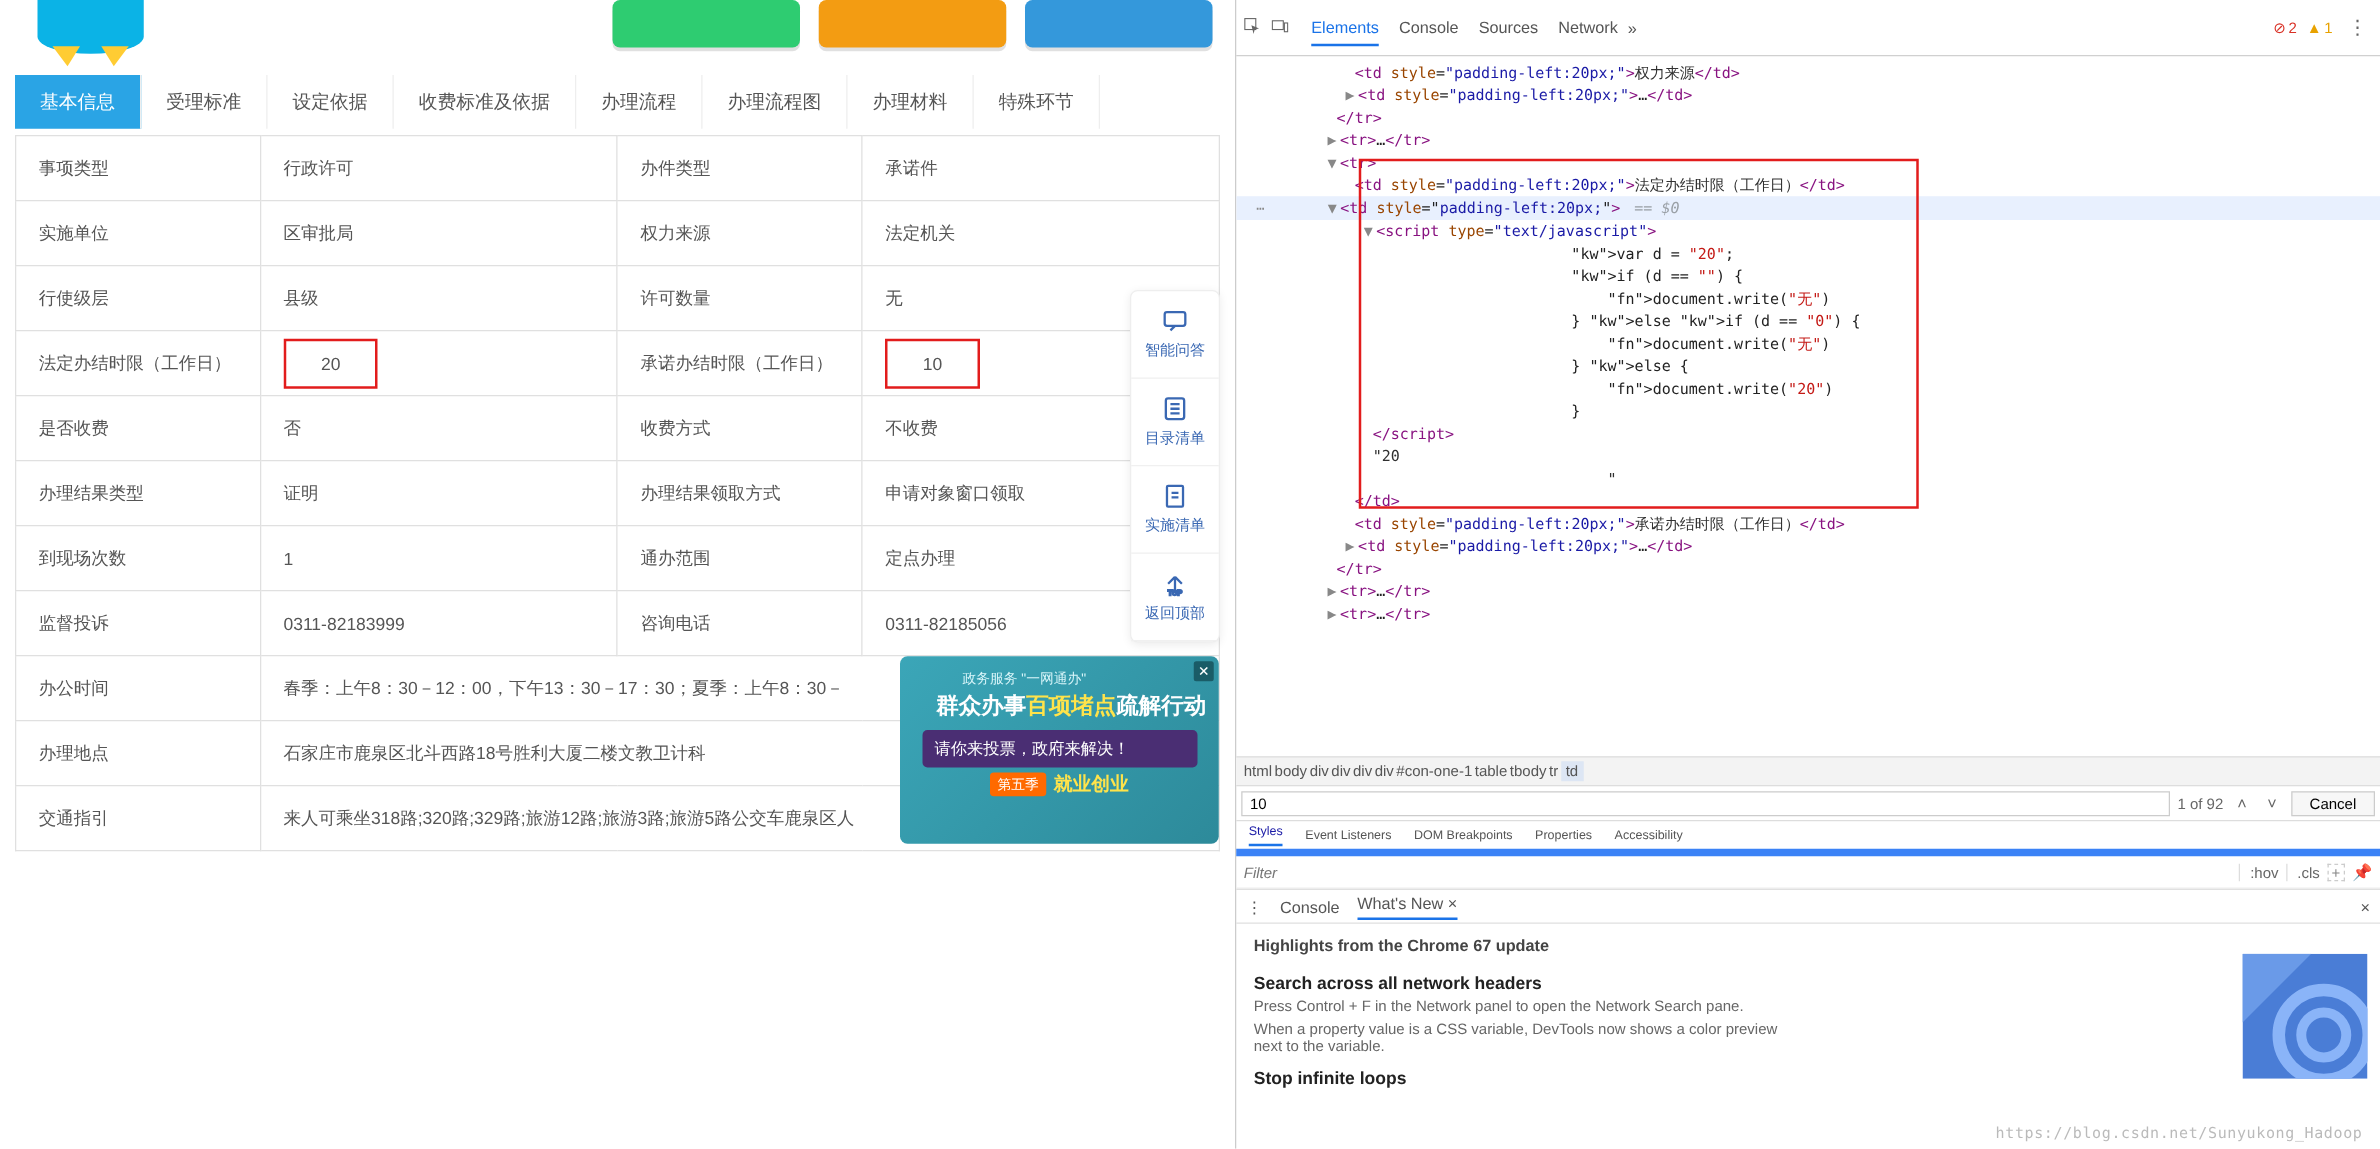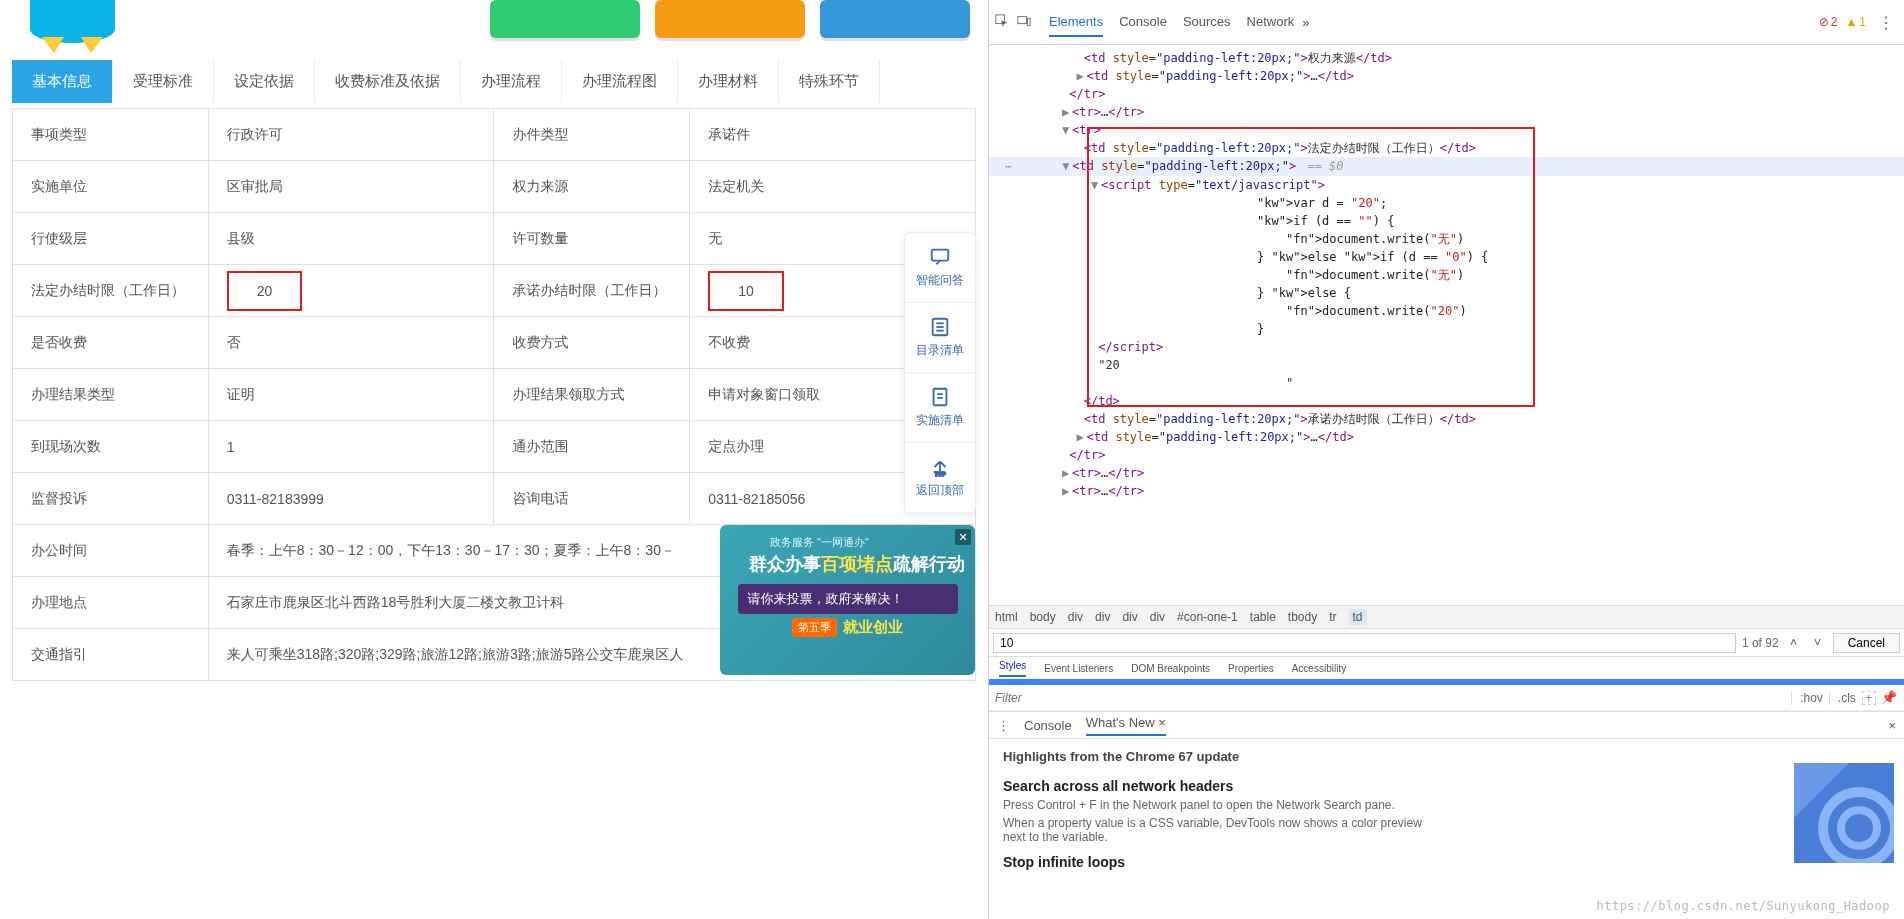--- a/index.html
+++ b/index.html
@@ -69,21 +69,21 @@
     .tri { display: inline-block; width: 10px; color: #888; }
     .tag-ang { color: #881280; }
     .tag-name { color: #881280; }
     .attr-name { color: #994500; }
     .attr-val { color: #1a1aa6; }
     .txt { color: #303030; }
     .str { color: #c41a16; }
     .sel-eq0 { color: #9aa0a6; font-style: italic; margin-left: 4px; }
     .red-outline { position: absolute; border: 2px solid #e21c1c; }
 
-    .dt-crumbs { height: 24px; background: #f3f3f3; border-top: 1px solid #ddd; border-bottom: 1px solid #ddd; display: flex; align-items: center; padding: 4px 6px; font-size: 12px; color: #555; gap: 12px; }
+    .dt-crumbs { height: 24px; background: #f3f3f3; border-top: 1px solid #ddd; border-bottom: 1px solid #ddd; display: flex; align-items: center; padding: 4px 6px; font-size: 12px; color: #555; gap: 2px; }
     .dt-crumbs span.cur { background: #dde6f4; padding: 1px 4px; }
 
     .dt-find { height: 28px; display: flex; align-items: center; border-bottom: 1px solid #ddd; padding: 0 4px; gap: 6px; }
     .dt-find input { flex: 1; border: 1px solid #ccc; height: 20px; padding: 0 6px; font-size: 12px; }
     .dt-find .count { font-size: 12px; color: #666; white-space: nowrap; }
     .dt-find .nav { width: 18px; text-align: center; color: #666; cursor: pointer; }
     .dt-find button { font-size: 12px; padding: 2px 14px; border: 1px solid #ccc; background: #f7f7f7; }
 
     .dt-subtabs { height: 28px; display: flex; align-items: center; gap: 18px; padding: 0 10px; border-bottom: 6px solid #3b82f6; font-size: 10px; color: #555; }
     .dt-subtabs .active { color: #1a1aa6; border-bottom: 2px solid #1a73e8; padding-bottom: 4px; }

